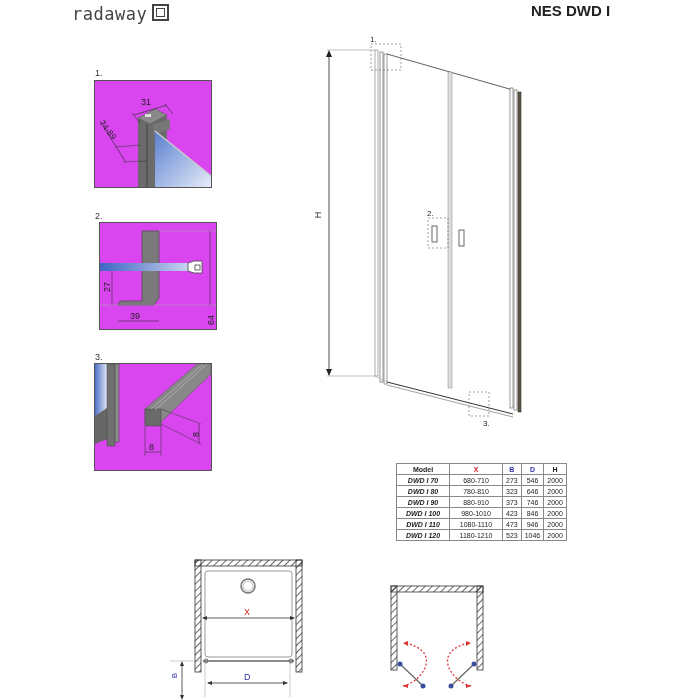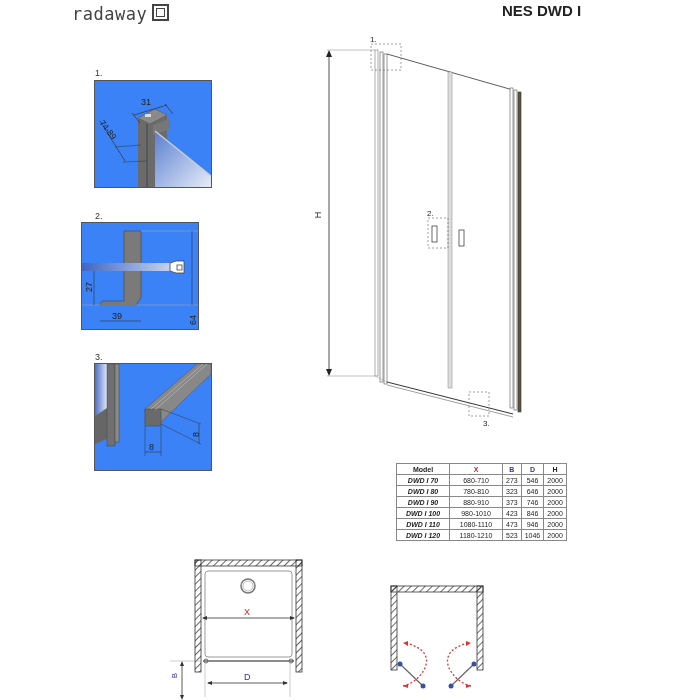--- a/index.html
+++ b/index.html
@@ -4,24 +4,24 @@
   <style>
     html, body { margin: 0; padding: 0; background: #ffffff; }
     body { width: 700px; height: 700px; position: relative; overflow: hidden; font-family: "DejaVu Sans", sans-serif; color: #222; }
     .abs { position: absolute; }
 
     .logo { left: 72px; top: 4px; display: flex; }
     .logo-text { font-family: "DejaVu Sans Mono", monospace; font-size: 17px; color: #444; letter-spacing: 0.5px; }
     .logo-box { width: 17px; height: 17px; border: 2px solid #444; margin-left: 5px; position: relative; box-sizing: border-box; }
     .logo-box::after { content: ""; position: absolute; left: 2px; top: 2px; right: 2px; bottom: 2px; border: 1.5px solid #444; }
 
-    .product-title { left: 502px; top: 2px; font-family: "Liberation Sans", sans-serif; font-weight: bold; font-size: 15px; color: #222; }
+    .product-title { left: 531px; top: 2px; font-family: "Liberation Sans", sans-serif; font-weight: bold; font-size: 15px; color: #222; }
 
     .detail-label { font-size: 9px; color: #333; font-family: "Liberation Sans", sans-serif; }
-    .detail-box { border: 1.5px solid #555; background: #3b82f6; overflow: hidden; }
+    .detail-box { border: 1.5px solid #555; background: #d946ef; overflow: hidden; }
 
     table.spec { border-collapse: collapse; font-family: "Liberation Sans", sans-serif; font-size: 7px; }
     table.spec th, table.spec td { border: 1px solid #888; padding: 0 3px; height: 10px; text-align: center; white-space: nowrap; }
     table.spec th { font-weight: bold; }
     table.spec td.model { font-weight: bold; font-style: italic; }
     .col-x { color: #cc2222; }
     .col-b, .col-d { color: #3333aa; }
   </style>
 </head>
 <body>
@@ -53,21 +53,21 @@
     <line x1="39" y1="34" x2="72" y2="24" stroke="#333" stroke-width="0.7"></line>
     <text x="46" y="24" font-size="9" fill="#222" font-family="Liberation Sans, sans-serif">31</text>
     <line x1="5" y1="40" x2="30" y2="80" stroke="#333" stroke-width="0.7"></line>
     <line x1="20" y1="66" x2="46" y2="64" stroke="#333" stroke-width="0.5"></line>
     <line x1="28" y1="81" x2="52" y2="80" stroke="#333" stroke-width="0.5"></line>
     <text x="4" y="42" font-size="8.5" fill="#222" font-family="Liberation Sans, sans-serif" transform="rotate(52 4 42)">74-89</text>
   </svg>
 </div>
 
 <div class="abs detail-label" style="left:95px;top:211px;">2.</div>
-<div class="abs detail-box" style="left:81px;top:222px;width:116px;height:106px;">
+<div class="abs detail-box" style="left:99px;top:222px;width:116px;height:106px;">
   <svg width="116" height="106" viewBox="0 0 116 106">
     <defs>
       <linearGradient id="glass2" x1="0" y1="0" x2="1" y2="0">
         <stop offset="0" stop-color="#3f66c4"></stop>
         <stop offset="1" stop-color="#c9d4ee"></stop>
       </linearGradient>
     </defs>
     <polygon points="42,8 59,8 59,75 54,82 18,82 20,78 42,78" fill="#7a7a7a" stroke="#444" stroke-width="0.6"></polygon>
     <rect x="0" y="40" width="90" height="8" fill="url(#glass2)"></rect>
     <path d="M88,40 L94,38 L102,38 L102,50 L94,50 L88,48 Z" fill="#fff" stroke="#444" stroke-width="0.8"></path>

